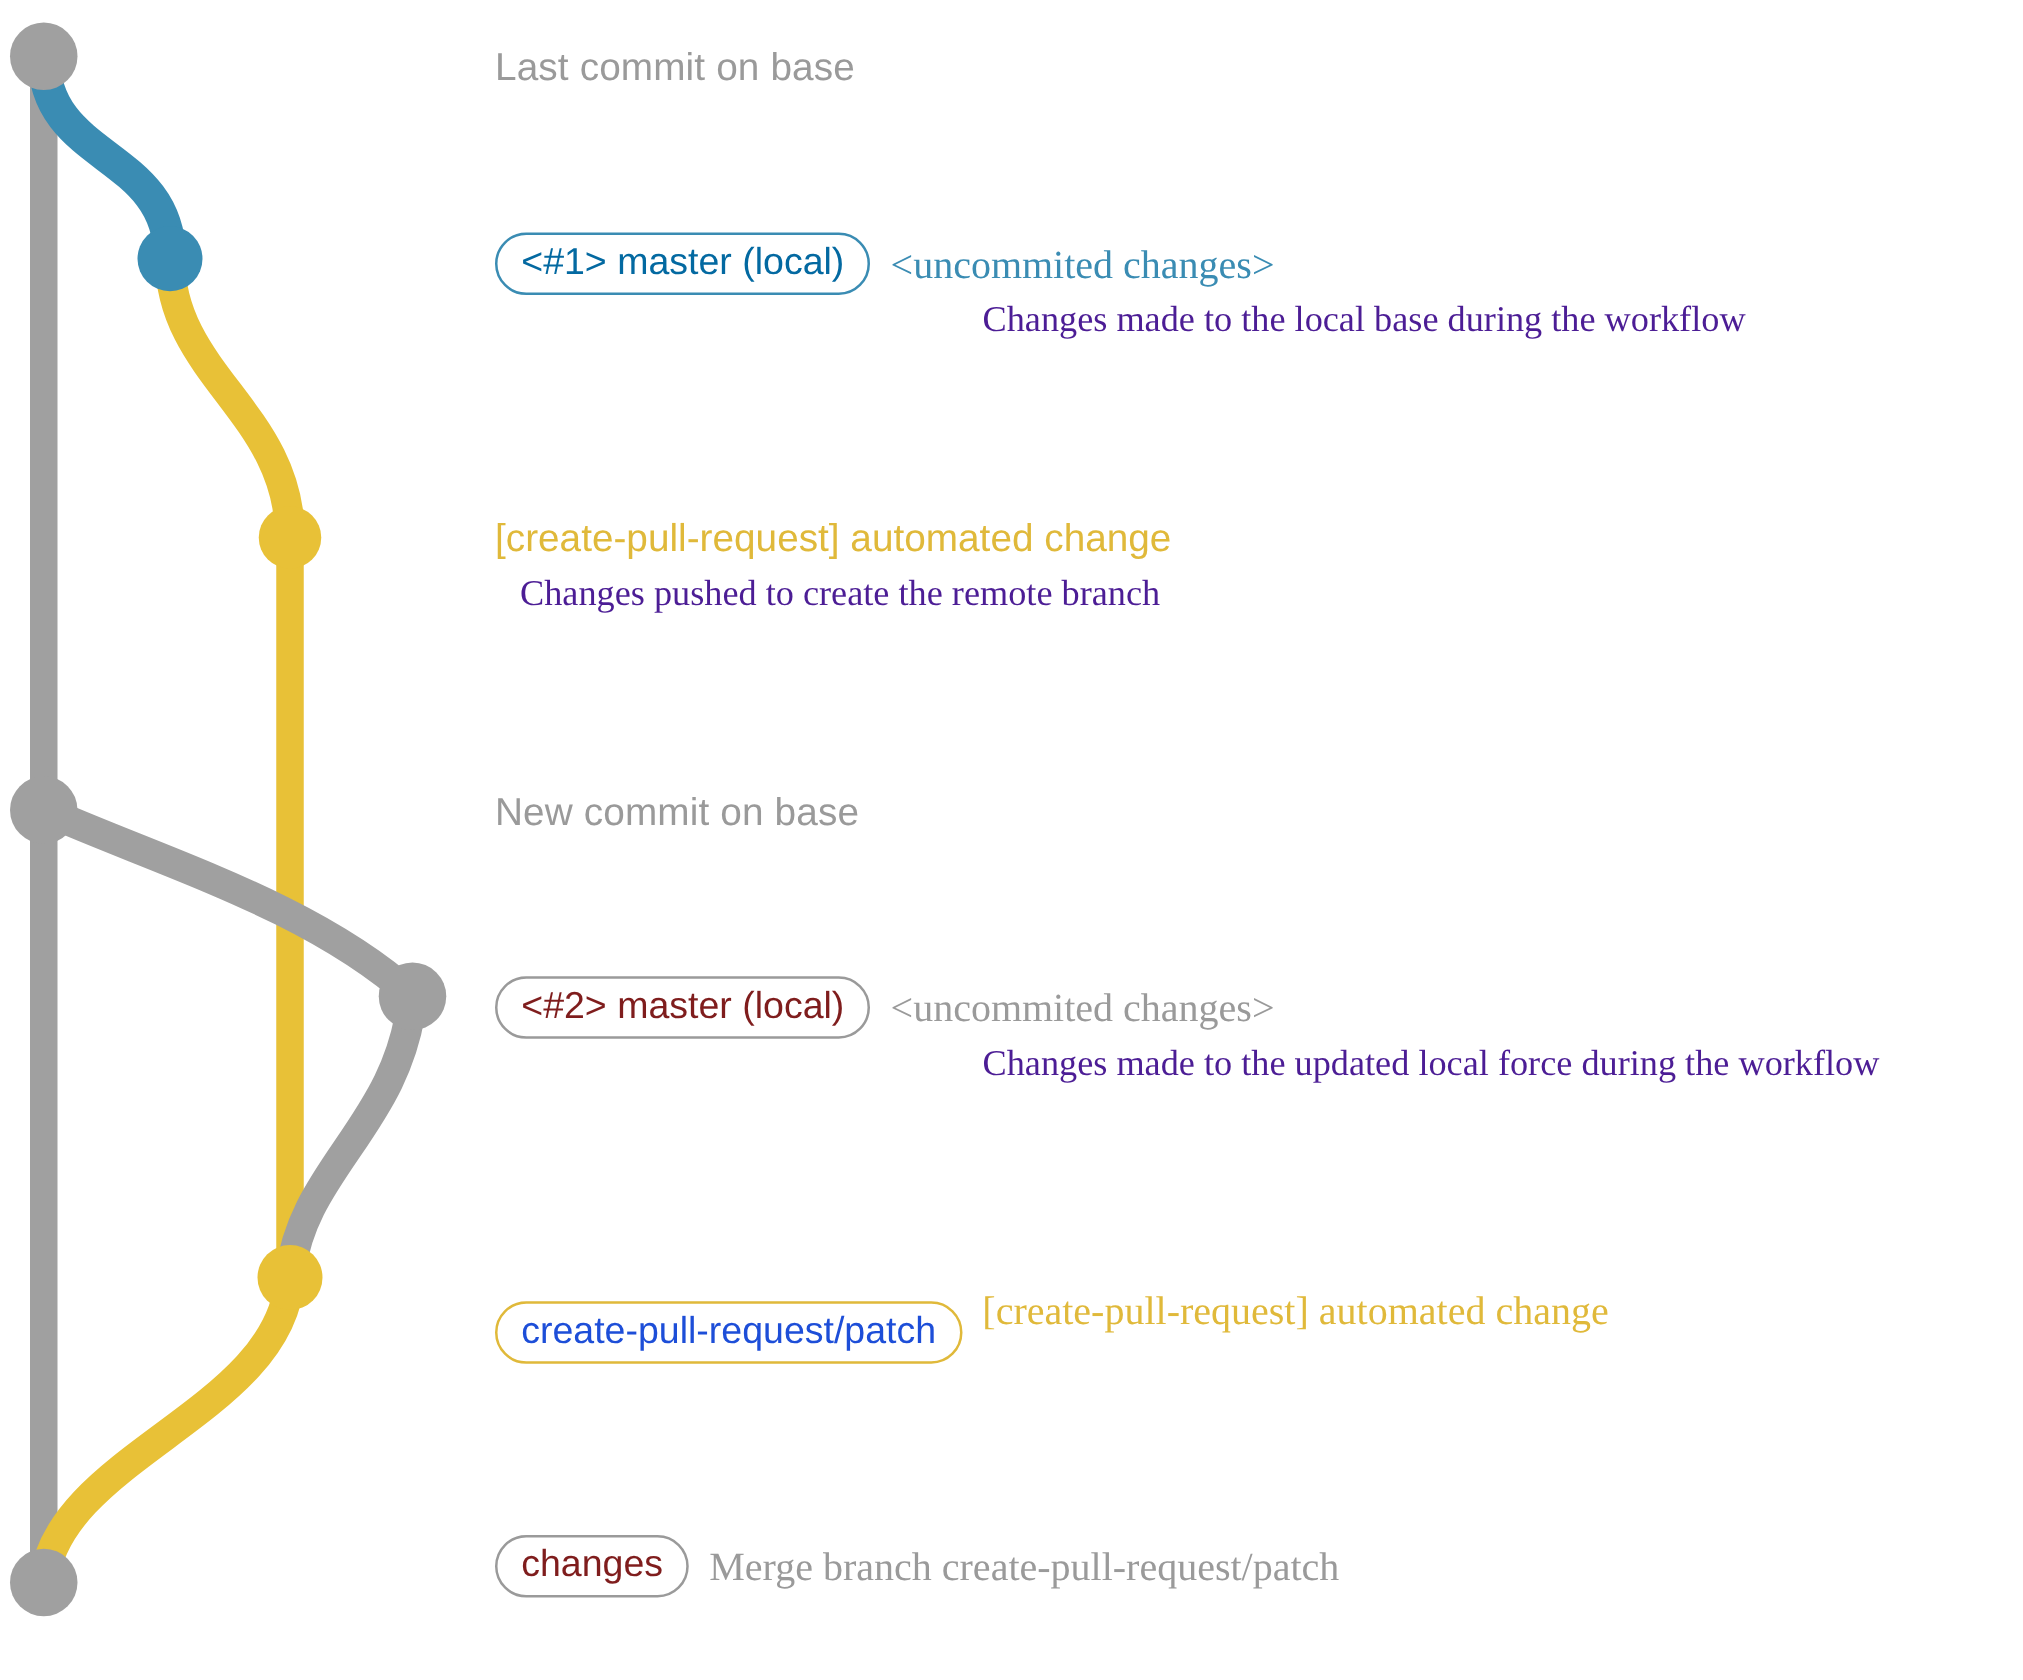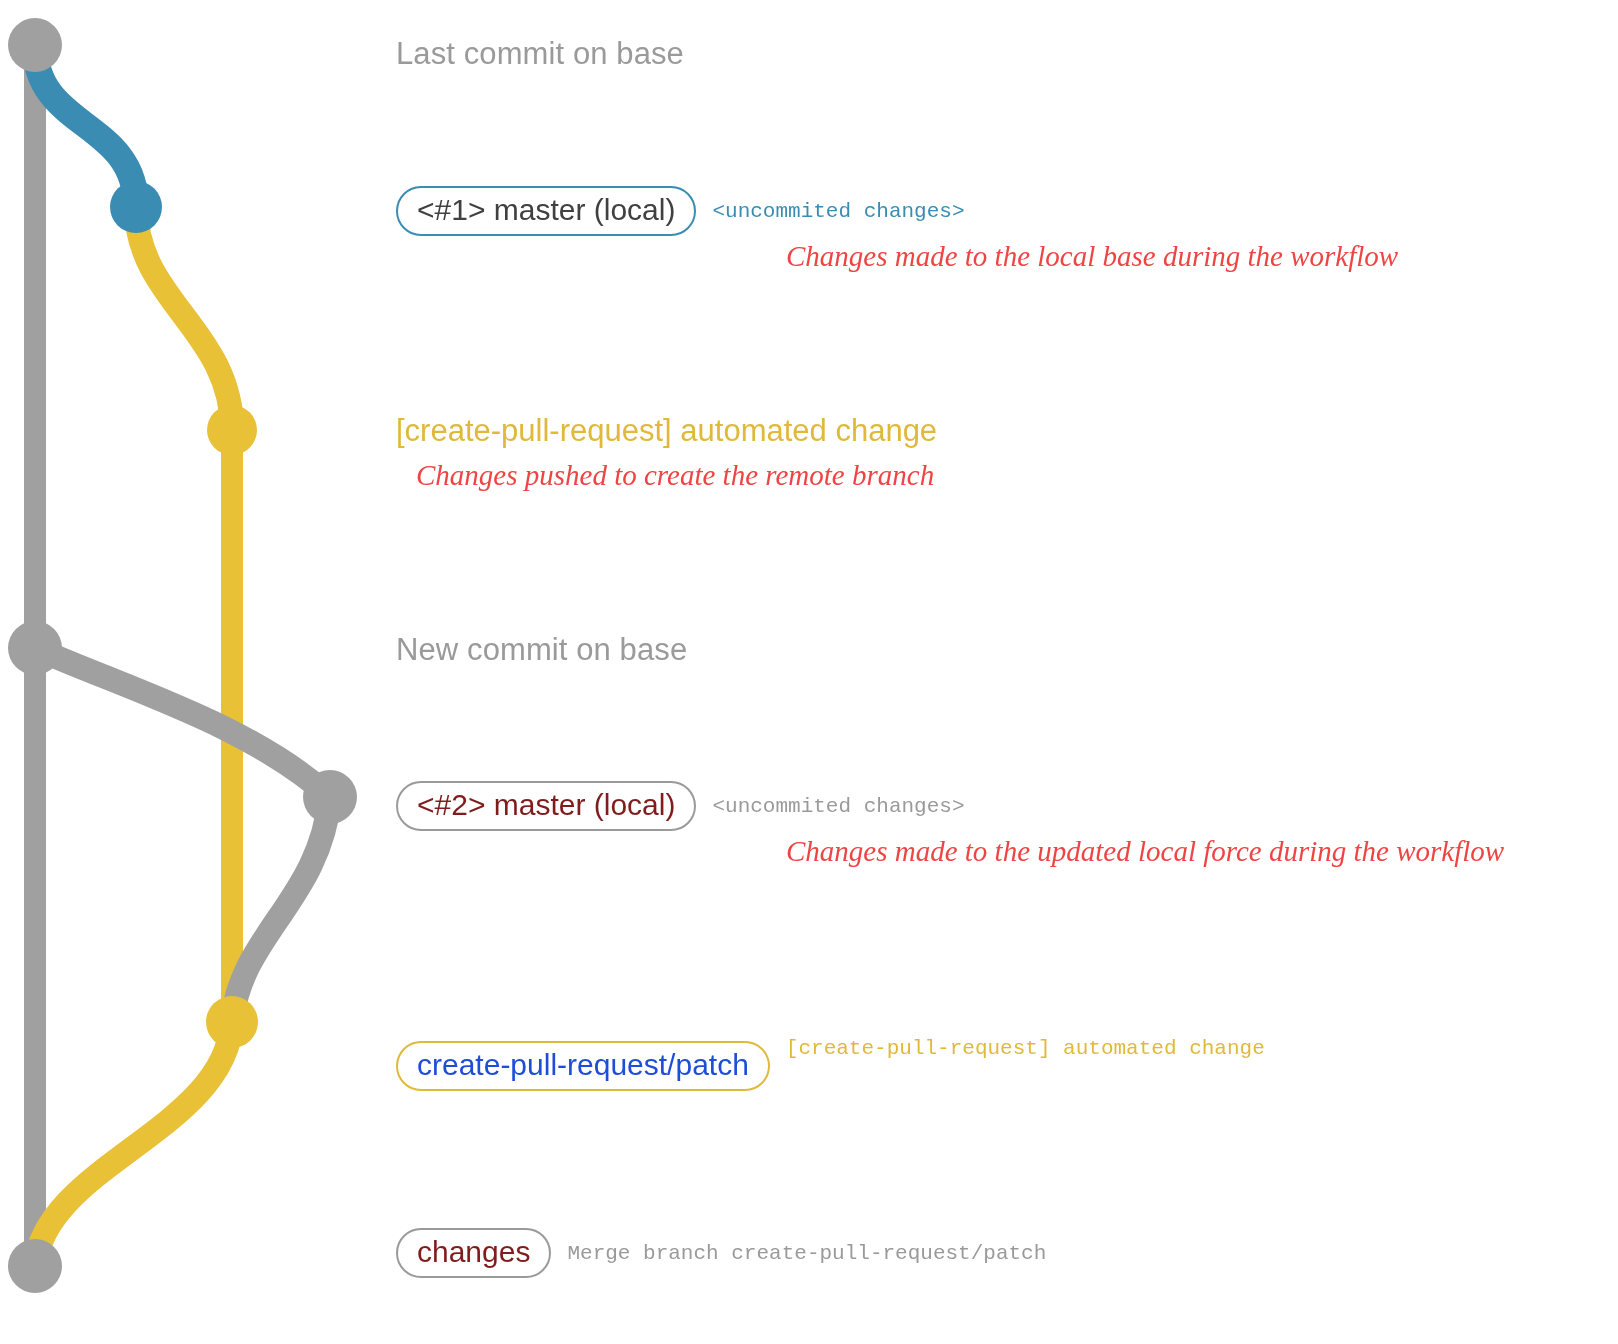--- a/index.html
+++ b/index.html
@@ -49,41 +49,40 @@
     display: inline-block;
     border: 2px solid #9a9a9a;
     border-radius: 26px;
     padding: 7px 19px 9px 19px;
     font-family: "Liberation Sans", sans-serif;
     font-size: 30px;
     line-height: 1.0;
     color: #9a9a9a;
     background: transparent;
   }
-  .badge.blue { border-color: #3a8cb3; color: #404040; }
+  .badge.blue { border-color: #3a8cb3; color: #0369a1; }
   .badge.yellow { border-color: #e0b93a; color: #1d4ed8; margin-top: 36px; }
   .badge.gray { border-color: #9a9a9a; color: #7f1d1d; }
 
   .commit-msg {
-    font-family: Liberation Mono, monospace;
-    font-size: 21px;
+    font-family: Liberation Serif, serif;
+    font-size: 32px;
     margin-left: 16px;
     color: #9a9a9a;
   }
   .commit-msg.blue { color: #3a8cb3; }
   .commit-msg.yellow { color: #e0b93a; }
   .commit-msg.gray { color: #9a9a9a; }
 
   .note {
     position: absolute;
     font-family: "Liberation Serif", serif;
     font-size: 29px;
-    color: #ef4444;
+    color: #4c1d95;
     white-space: nowrap;
-    font-style: italic;
   }
 
   .yellow-title {
     font-family: "Liberation Sans", sans-serif;
     font-size: 31px;
     color: #e0b93a;
   }
 </style>
 </head>
 <body>

